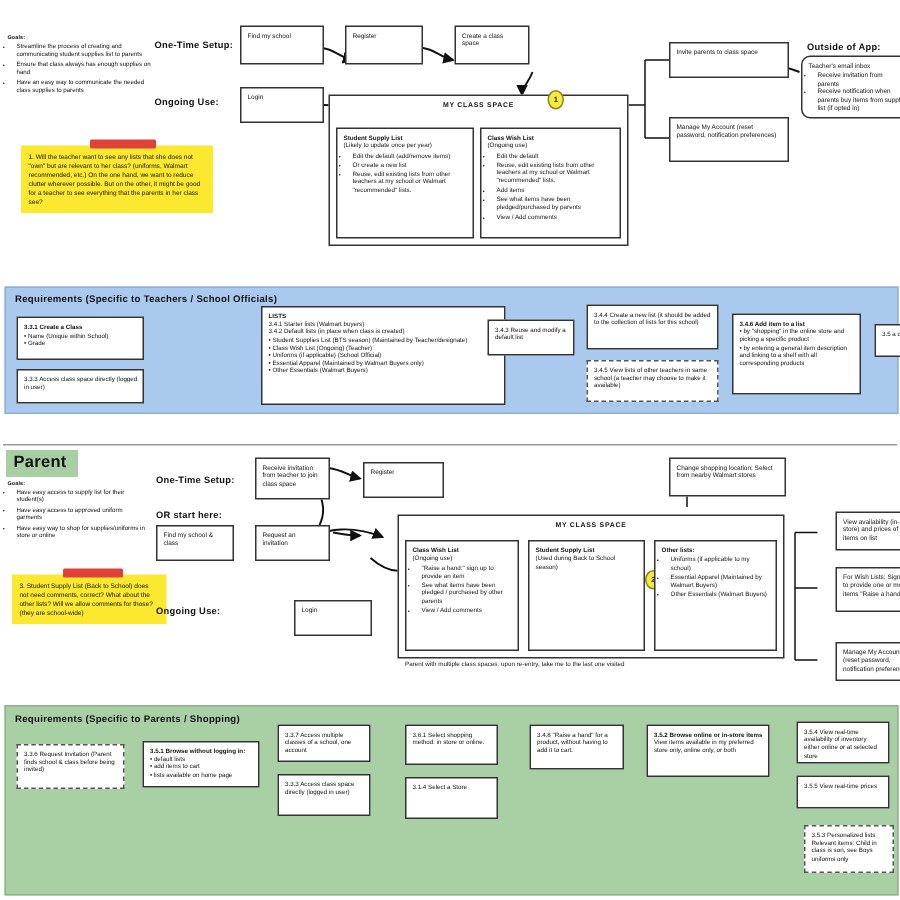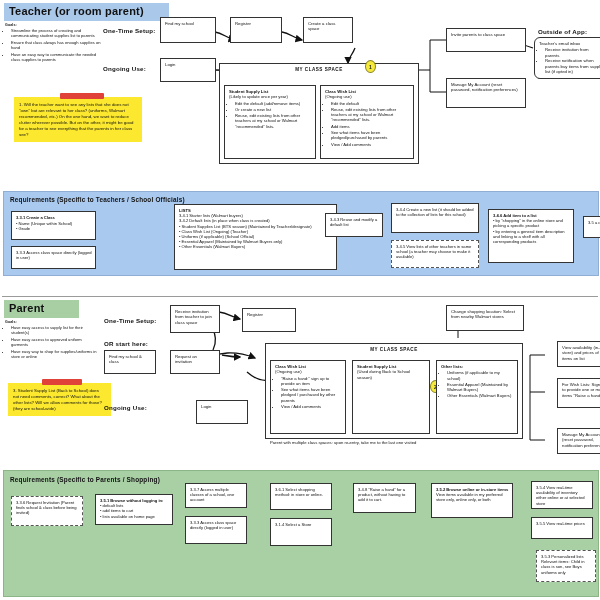--- a/index.html
+++ b/index.html
@@ -125,21 +125,20 @@
     </g>
     <g fill="none" stroke="#111" stroke-width="1">
       <path d="M458,322 L458,338"></path>
       <path d="M530,355 L545,355"></path>
       <path d="M530,392 L545,392"></path>
       <path d="M530,440 L545,440"></path>
       <path d="M530,355 L530,440"></path>
     </g>
   </svg>
 
-  <div class="abs pill pill-teacher" style="left:4px;top:3px;width:165px;">Teacher (or room parent)</div>
 
   <div class="abs goals" style="left:5px;top:23px;width:96px;">
     <div class="goals-title">Goals:</div>
     <ul>
       <li>Streamline the process of creating and communicating student supplies list to parents</li>
       <li>Ensure that class always has enough supplies on hand</li>
       <li>Have an easy way to communicate the needed class supplies to parents</li>
     </ul>
   </div>
 
@@ -231,21 +230,21 @@
     <ul style="list-style:none;padding-left:0;margin:0;">
       <li>• <span>by "shopping" in the online store and picking a specific product</span></li>
       <li>• <span>by entering a general item description and linking to a shelf with all corresponding products</span></li>
     </ul>
   </div>
 
   <div class="abs req" style="left:583px;top:216px;width:30px;height:22px;">3.5 a cl</div>
 
   <div class="abs divider" style="left:2px;top:296px;width:596px;"></div>
 
-  <div class="abs pill pill-parent" style="left:4px;top:300px;width:75px;">Parent</div>
+  <div class="abs pill pill-parent" style="left:4px;top:300px;width:48px;">Parent</div>
 
   <div class="abs goals" style="left:5px;top:320px;width:92px;">
     <div class="goals-title">Goals:</div>
     <ul>
       <li>Have easy access to supply list for their student(s)</li>
       <li>Have easy access to approved uniform garments</li>
       <li>Have easy way to shop for supplies/uniforms in store or online</li>
     </ul>
   </div>
 

